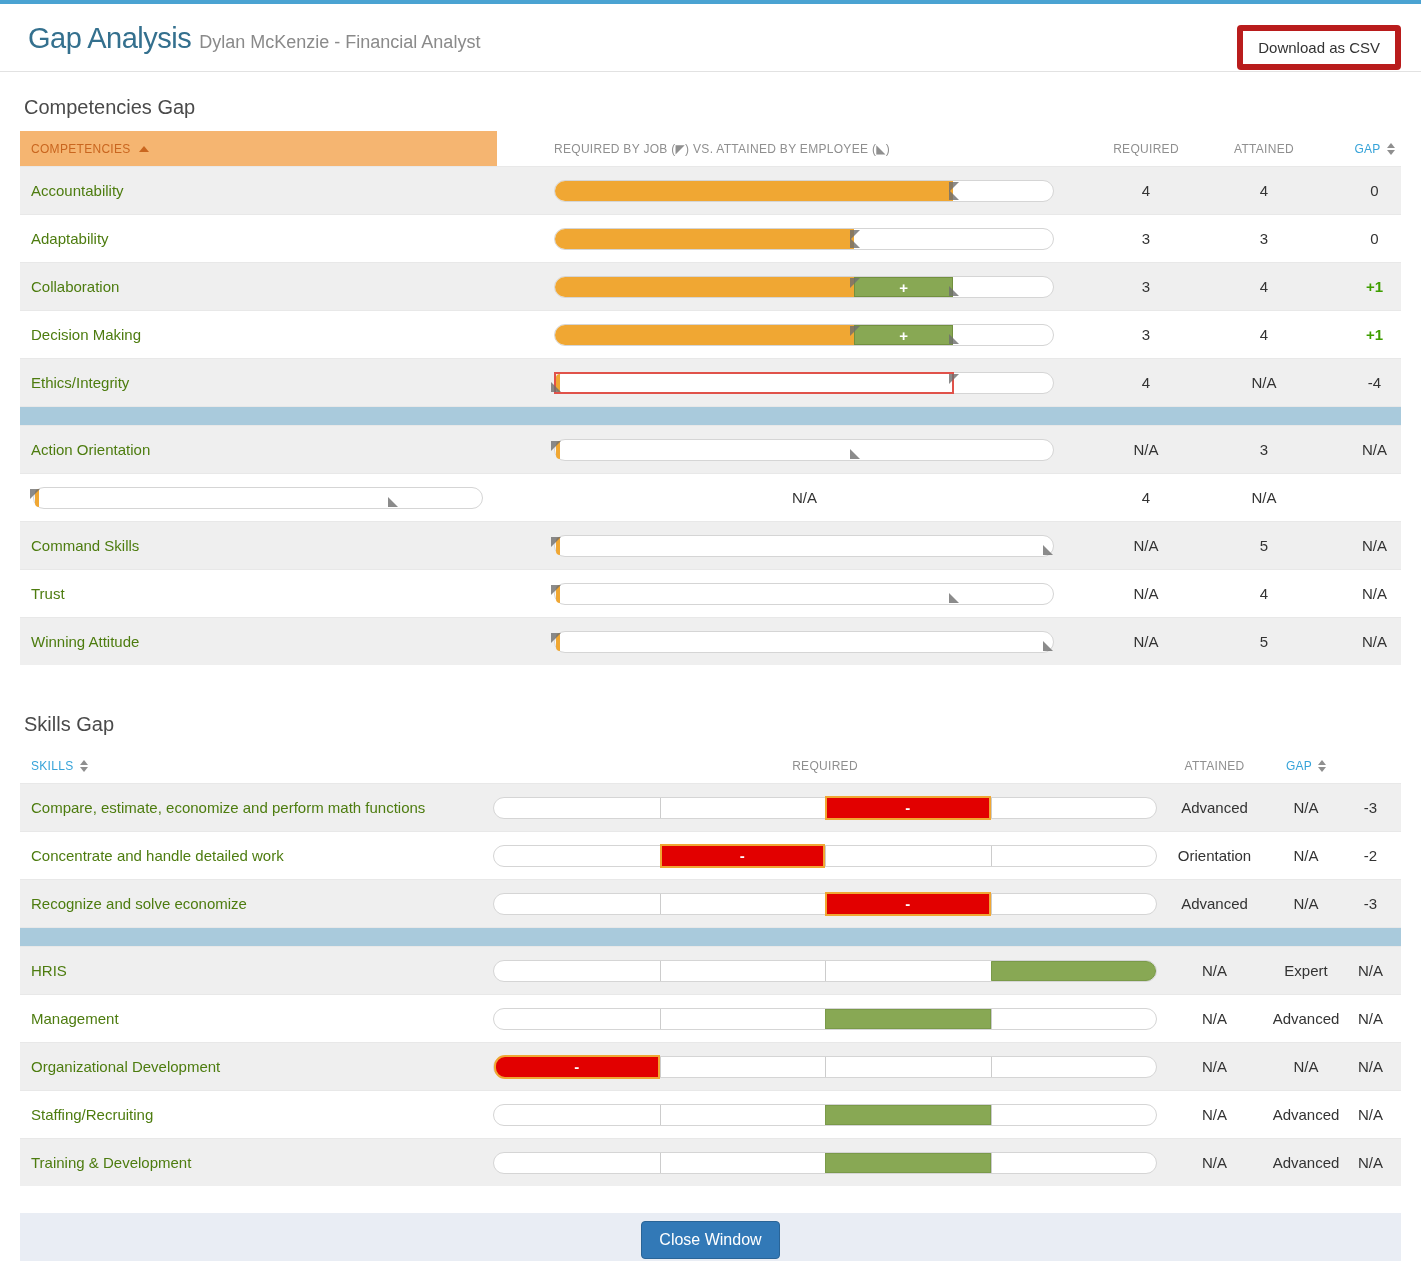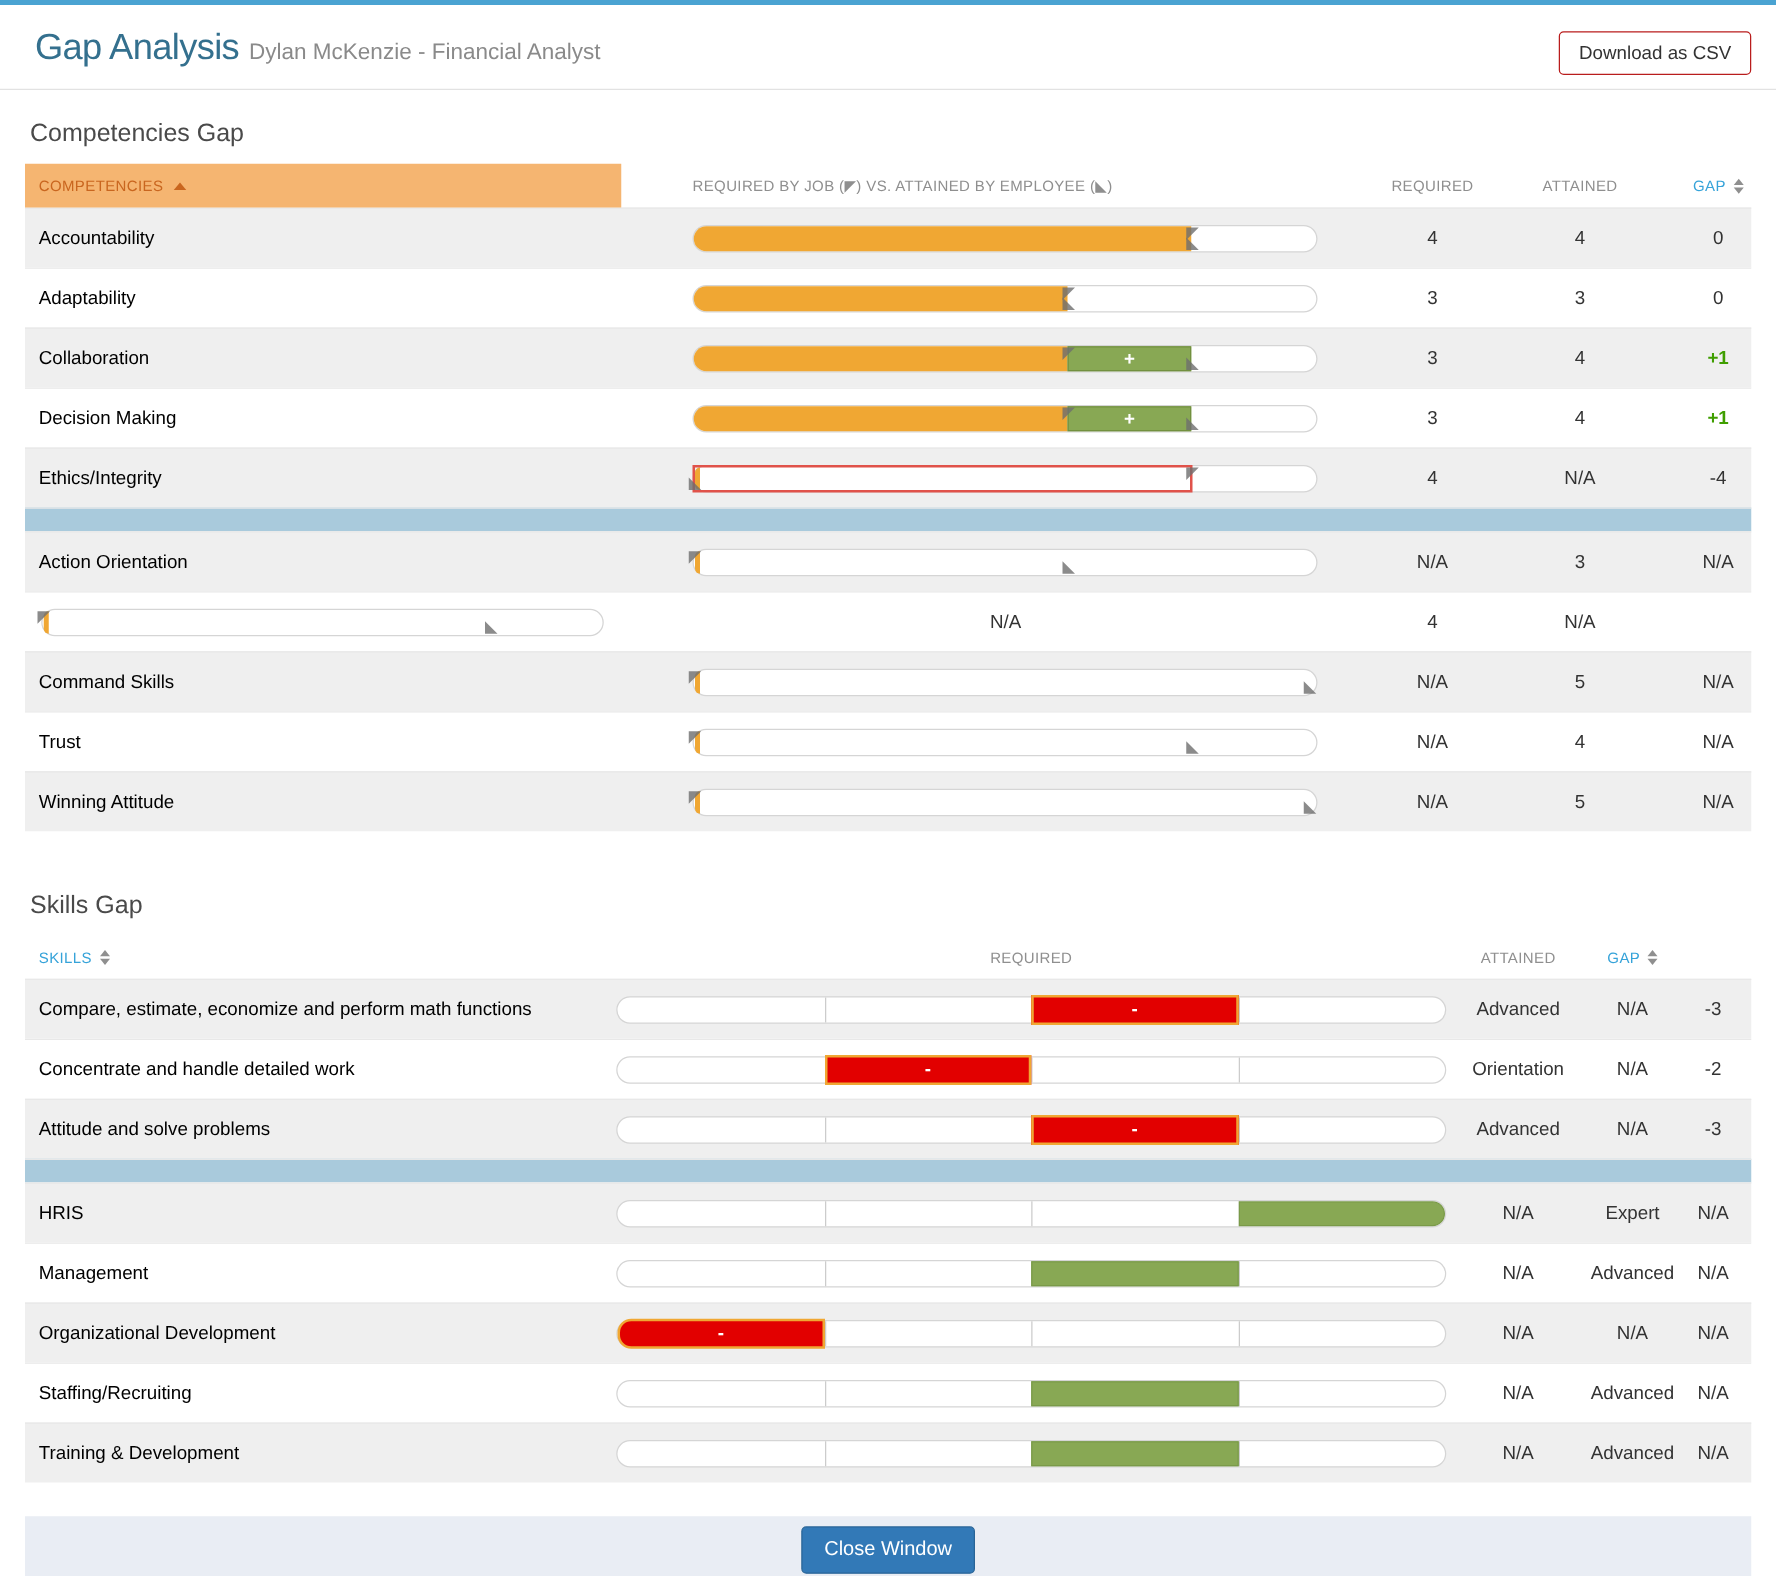--- a/index.html
+++ b/index.html
@@ -11,21 +11,21 @@
     font-family: "Liberation Sans", "DejaVu Sans", sans-serif;
     font-size: 15px;
   }
   .topbar { height: 4px; background: #4aa3d2; }
 
   .page-header { position: relative; padding: 18px 28px 16px; border-bottom: 1px solid #e2e2e2; }
   .page-header h1 { display: inline; margin: 0; font-size: 29px; font-weight: 400; color: #34708e; letter-spacing: -0.5px; }
   .page-header .subtitle { font-size: 18px; color: #8a8a8a; margin-left: 8px; }
   .btn-csv {
     position: absolute; top: 21px; right: 20px;
-    background: #fff; border: 1px solid #b91c1c; border-radius: 4px;
+    background: #fff; border: 6px solid #b91c1c; border-radius: 4px;
     padding: 8px 15px; font-size: 15px; color: #333; cursor: pointer;
     font-family: inherit;
   }
 
   .content { margin: 0 20px; }
   h2.section-heading { font-size: 20px; font-weight: 400; color: #4a4a4a; margin: 24px 4px 12px; }
   h2.section-heading.skills { margin-top: 48px; }
 
   .comp-grid  { display: grid; grid-template-columns: 477px 1fr 68px 80px 53px; align-items: center; gap: 44px; }
   .skills-grid{ display: grid; grid-template-columns: 473px 1fr 115px 68px 61px; align-items: center; }
@@ -46,21 +46,21 @@
     border-bottom: 6px solid #c9661f; margin-left: 8px; }
   .sort-updown { display: inline-flex; flex-direction: column; gap: 2px; margin-left: 6px; }
   .sort-updown i { display: block; width: 0; height: 0;
     border-left: 4px solid transparent; border-right: 4px solid transparent; }
   .sort-updown .u { border-bottom: 5px solid #8f8f8f; }
   .sort-updown .d { border-top: 5px solid #8f8f8f; }
 
   .trow { min-height: 48px; border-top: 1px solid #e8e8e8; }
   .trow.even { background: #efefef; }
   .trow.odd  { background: #fff; }
-  .td-name { padding-left: 11px; color: #000000; }
+  .td-name { padding-left: 11px; color: #4d7c0f; }
   .td-bar { position: relative; padding: 0 14px 0 13px; }
   .td-bar.nopad { padding: 0; }
   .td-num { text-align: center; }
   .gap-positive { color: #3f9e00; font-weight: 700; }
 
   .divider-row { height: 19px; background: #a9cadc; border-top: 1px solid #e8e8e8; }
 
   .bar-track { position: relative; height: 22px; background: #fff;
     border: 1px solid #d5d5d5; border-radius: 11px; }
   .bar-fill { position: absolute; left: 0; top: 0; bottom: 0;
@@ -300,21 +300,21 @@
               <div class="seg-div" style="left: 50%;"></div>
               <div class="seg-div" style="left: 75%;"></div>
               <div class="skill-block skill-deficit" style="left: 25%; width: 25%;">-</div>
             </div>
           </div>
           <div class="td-num">Orientation</div>
           <div class="td-num">N/A</div>
           <div class="td-num gap-negative">-2</div>
         </div>
         <div class="trow skills-grid even">
-          <div class="td-name">Attitude and solve problems</div>
+          <div class="td-name">Recognize and solve economize</div>
           <div class="td-bar nopad">
             <div class="bar-track">
               <div class="seg-div" style="left: 25%;"></div>
               <div class="seg-div" style="left: 50%;"></div>
               <div class="seg-div" style="left: 75%;"></div>
               <div class="skill-block skill-deficit" style="left: 50%; width: 25%;">-</div>
             </div>
           </div>
           <div class="td-num">Advanced</div>
           <div class="td-num">N/A</div>

